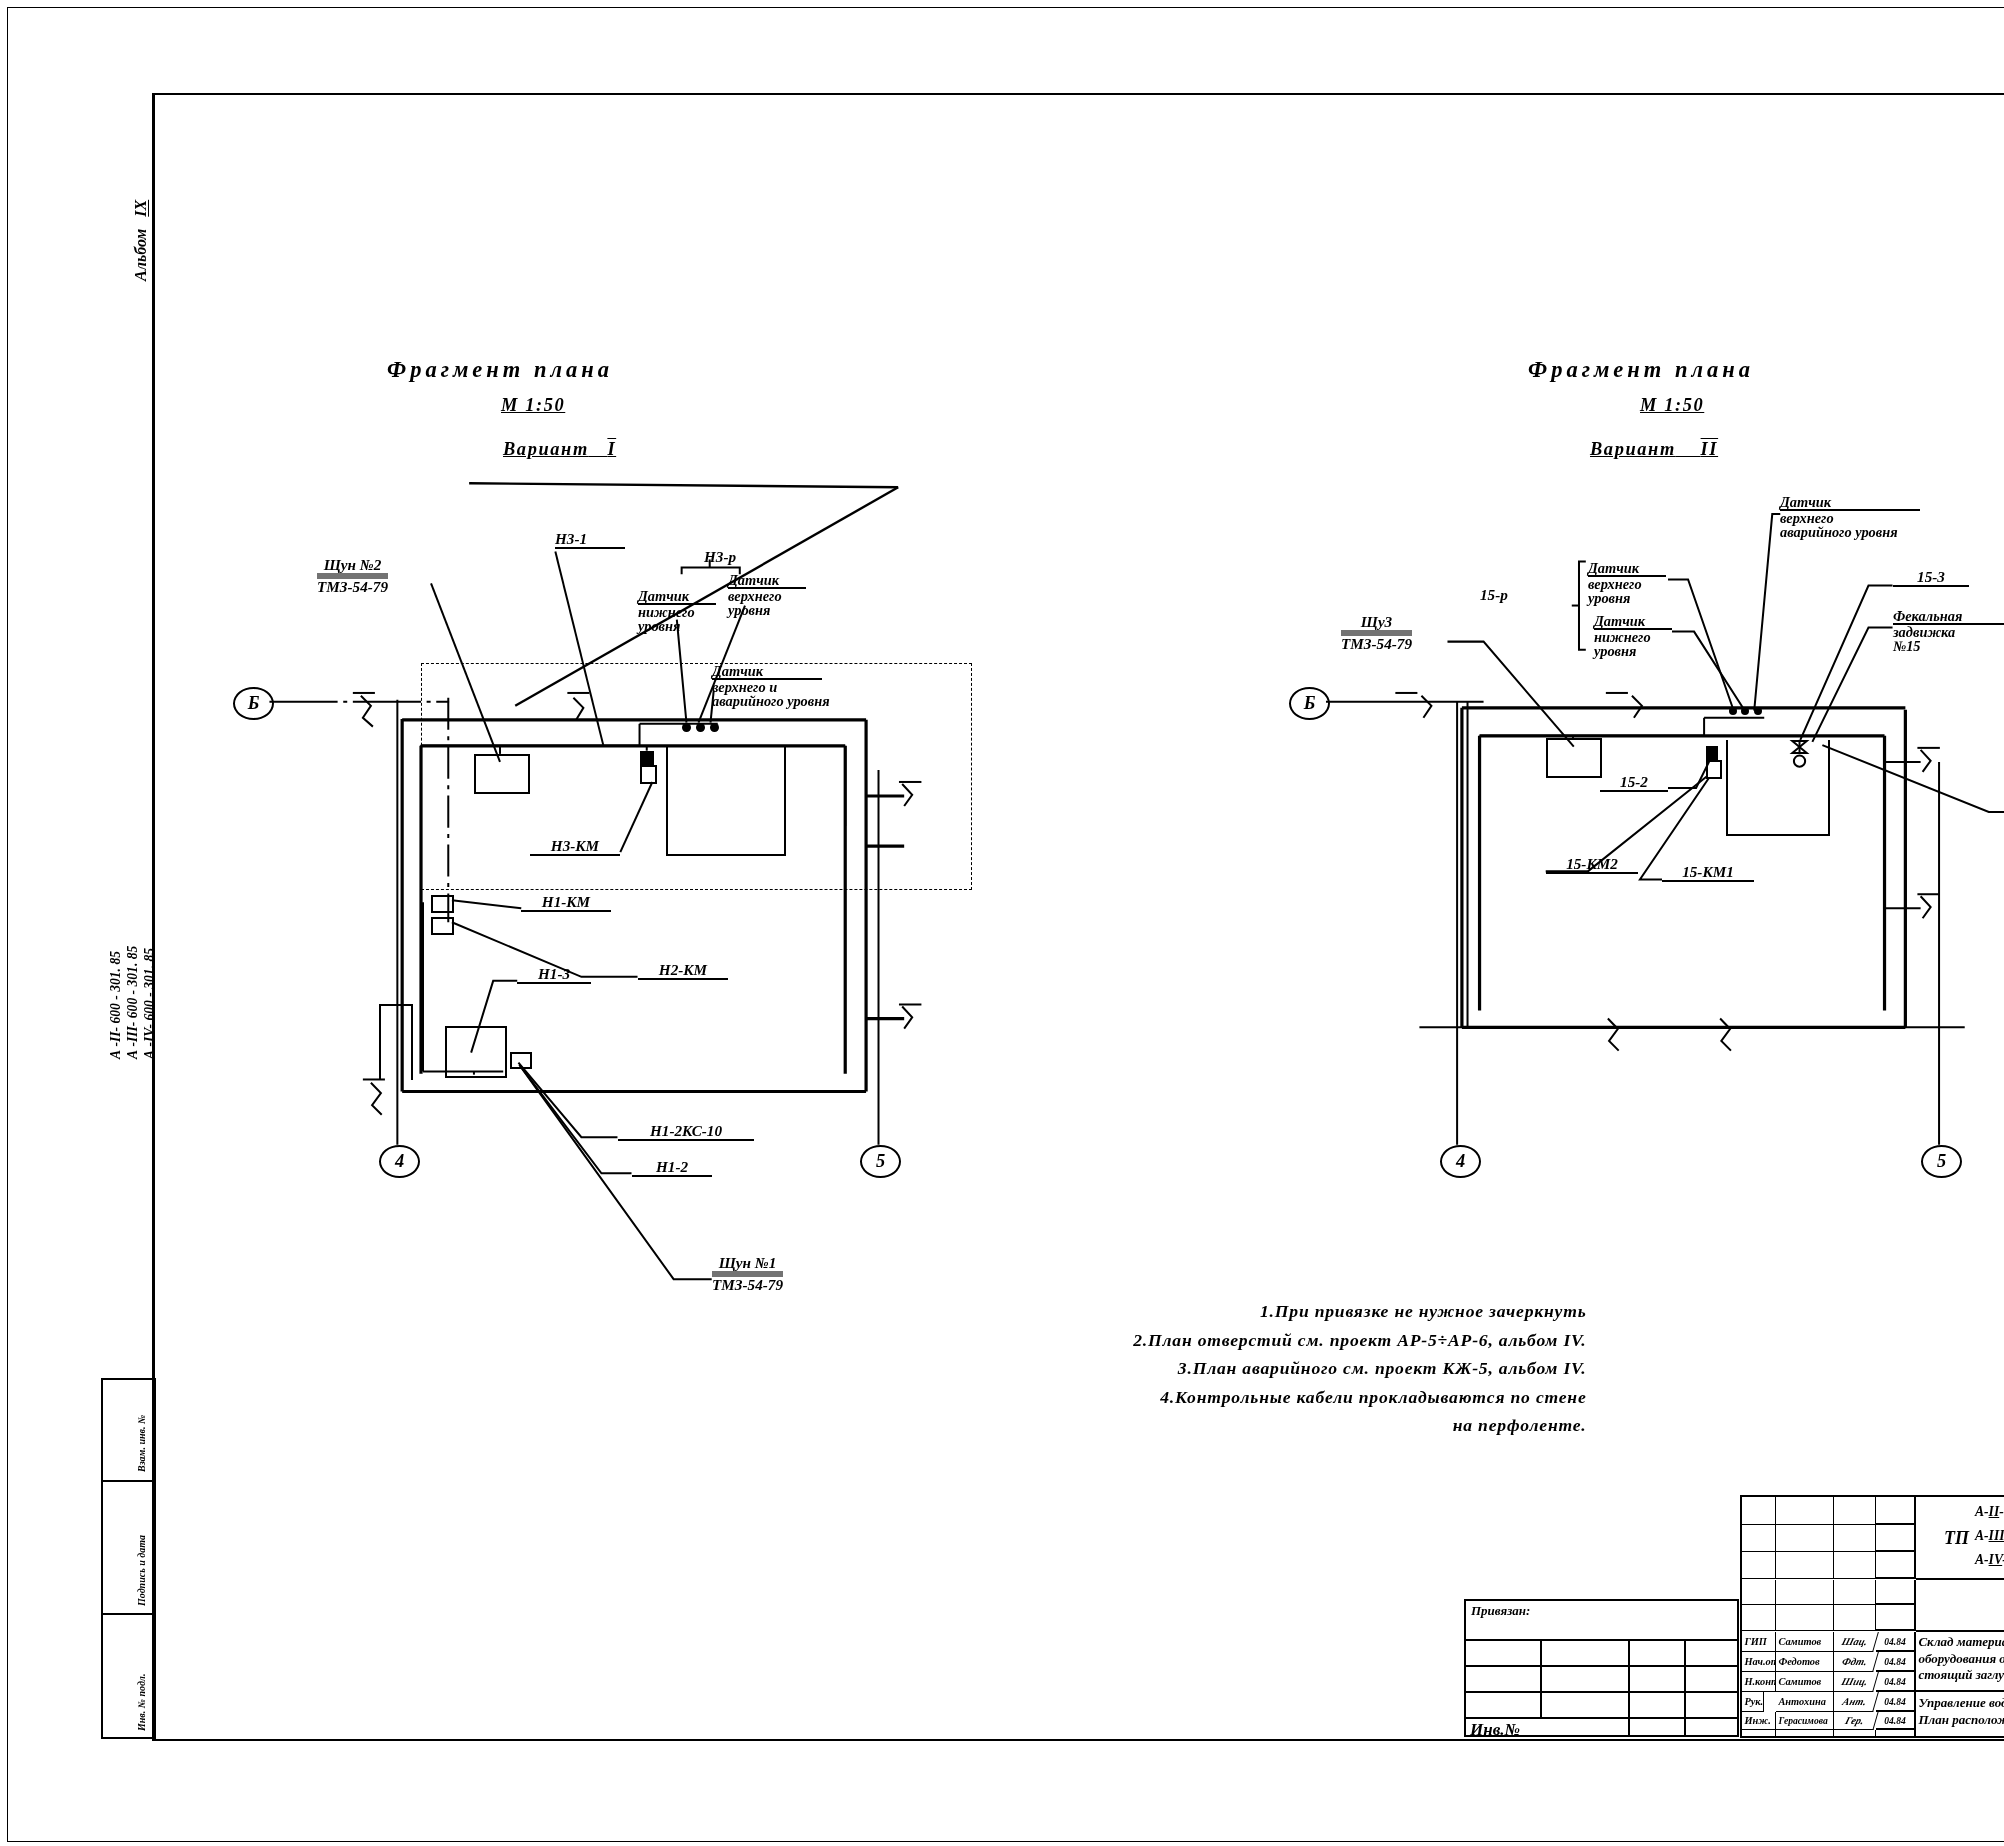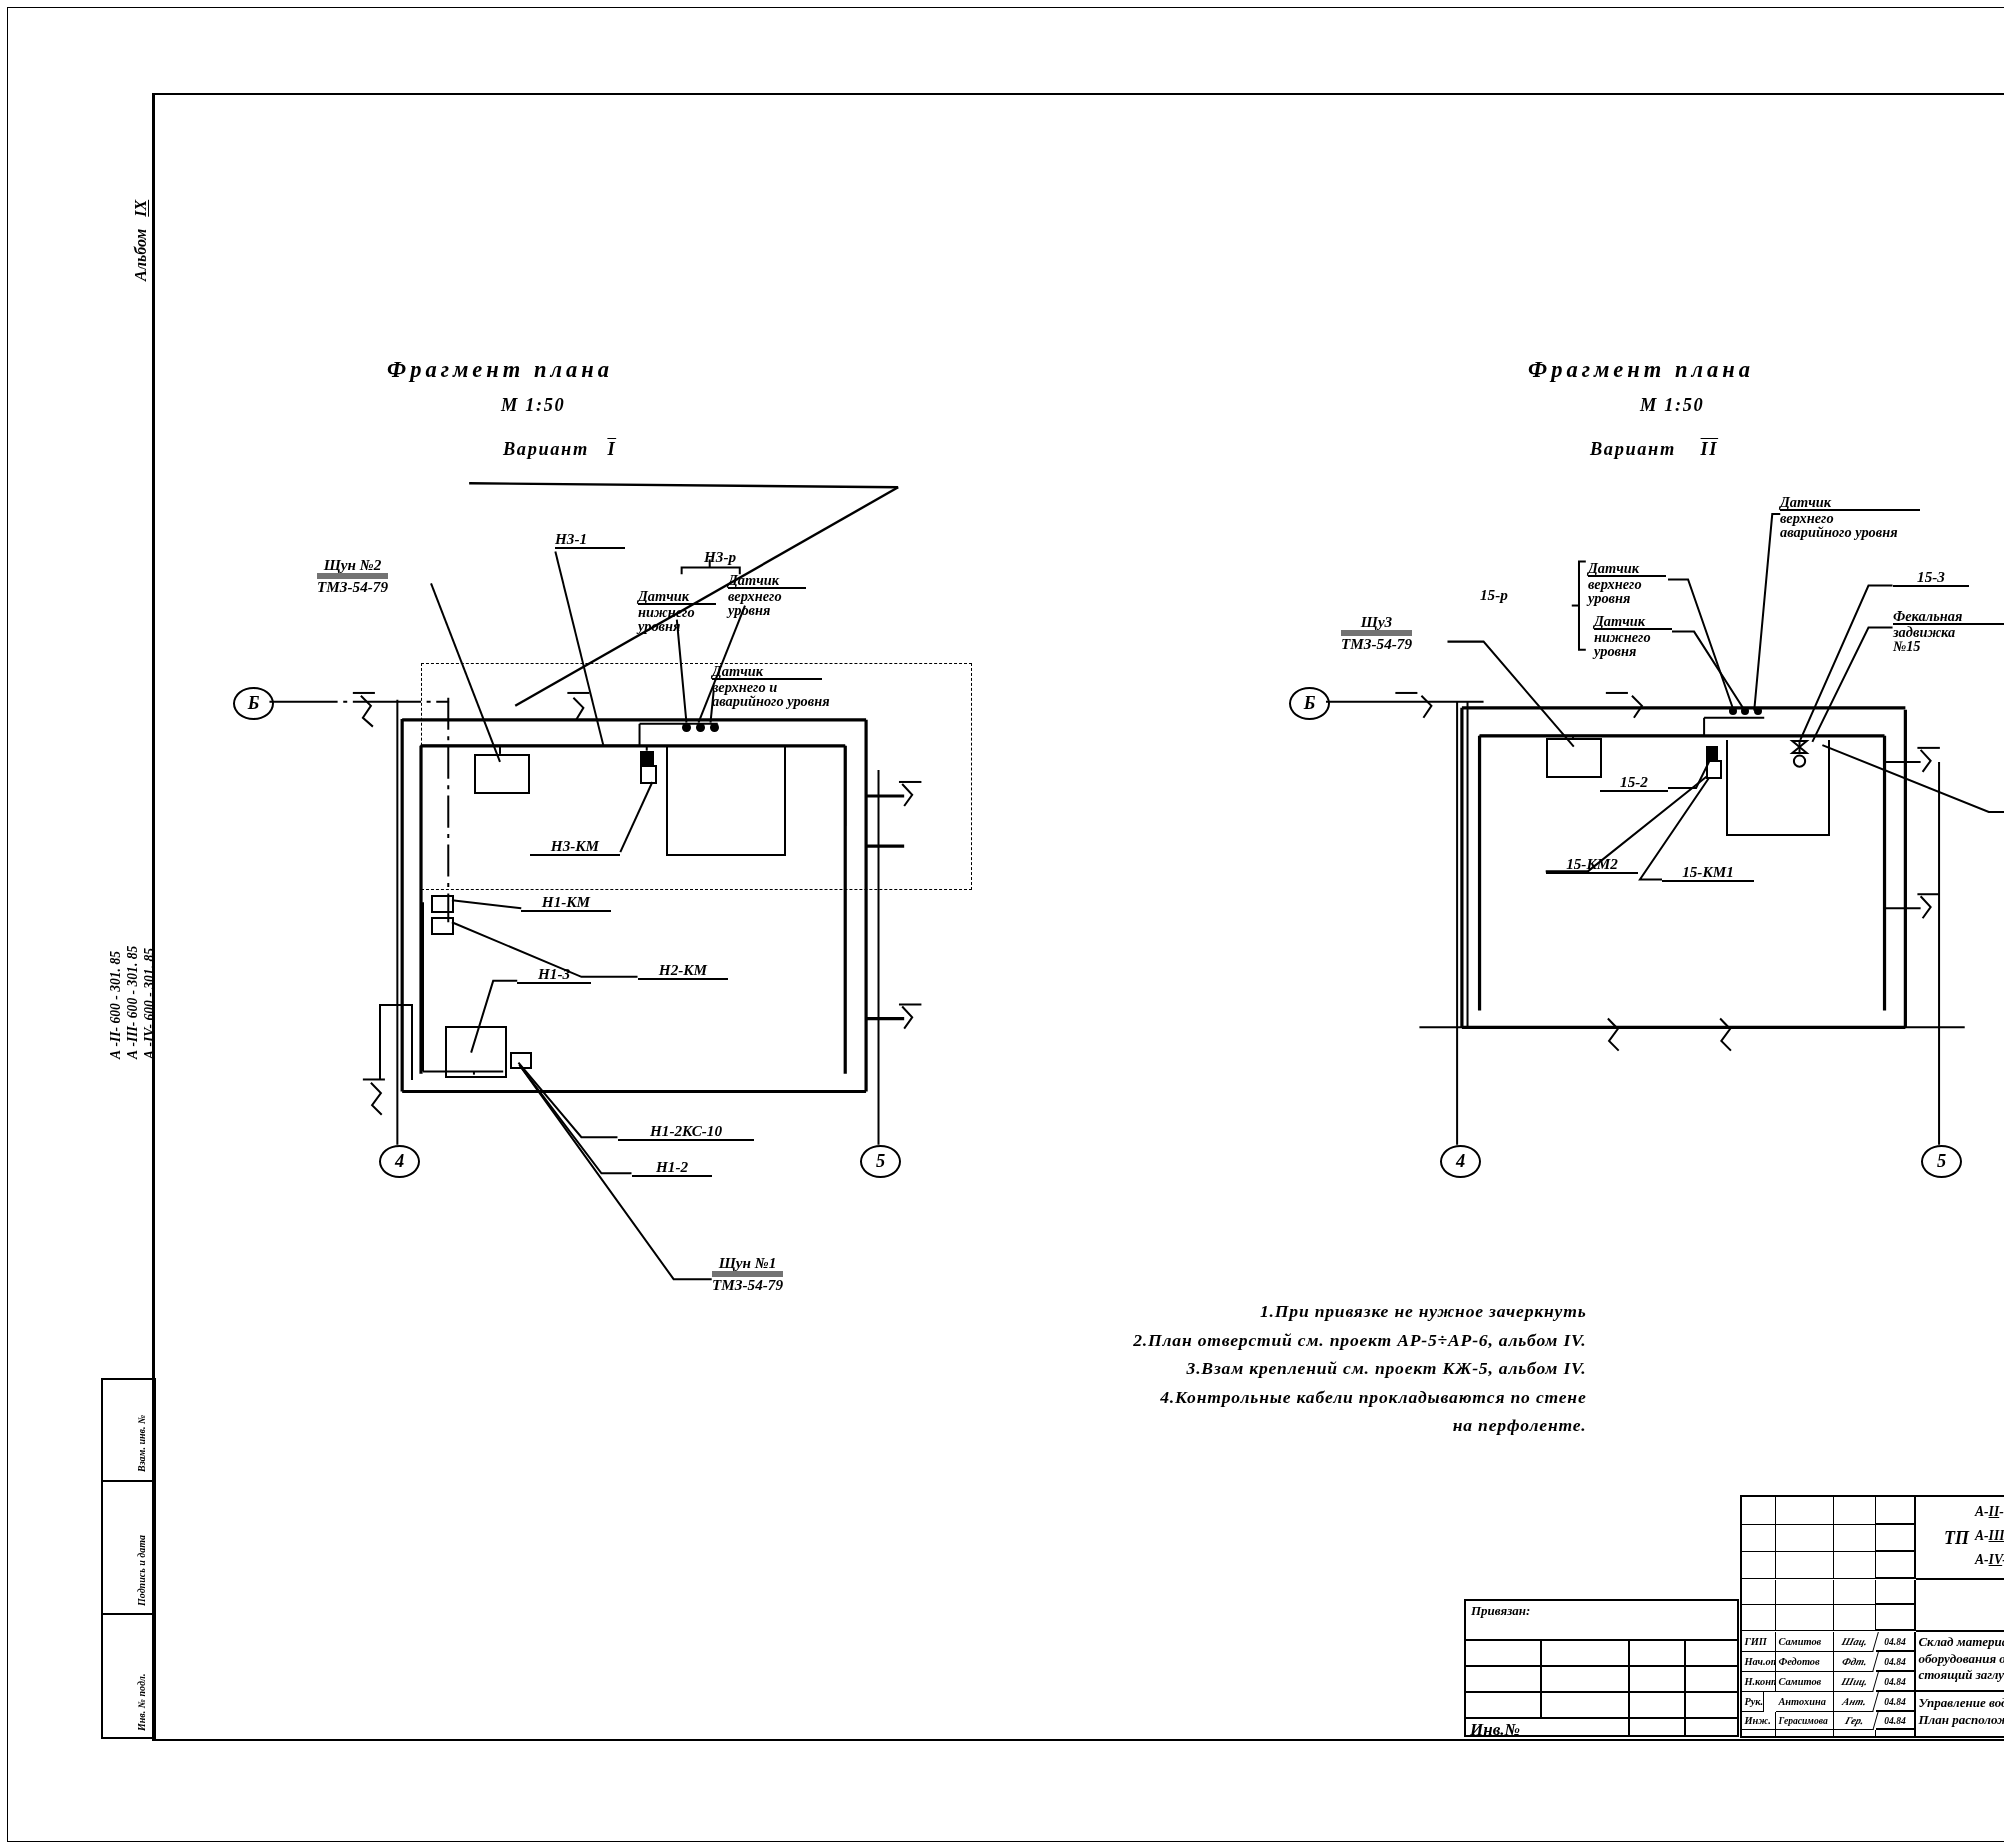--- a/index.html
+++ b/index.html
@@ -22,21 +22,21 @@
     font-family:"Liberation Serif", serif;font-style:italic;font-weight:700;
   }
 
   
   .hdr-title{
     position:absolute;white-space:nowrap;font-style:italic;font-weight:700;
     font-family:"Liberation Serif",serif;letter-spacing:4px;
   }
   .hdr-sub{
     position:absolute;white-space:nowrap;font-style:italic;font-weight:700;
-    font-family:"Liberation Serif",serif;letter-spacing:1.6px;
+    font-family:"Liberation Serif",serif;letter-spacing:1.6px;text-decoration:underline;
   }
 
   
   .lead{
     position:absolute;white-space:nowrap;font-style:italic;font-weight:700;
     font-family:"Liberation Serif",serif;font-size:15.2px;line-height:1.02;
   }
   .lead.u{border-bottom:2px solid #000;padding-bottom:0.8px;}
   .lead.ml{font-size:14.4px;line-height:0.98;}
 
@@ -396,21 +396,21 @@
   </svg>
 
   <div id="notes" style="left: 1123px; top: 1297px;">
     <div>
       <span class="num">1.</span><span>При  привязке   не нужное   зачеркнуть</span>
     </div>
     <div>
       <span class="num">2.</span><span>План отверстий  см. проект   АР-5÷АР-6, альбом IV.</span>
     </div>
     <div>
-      <span class="num">3.</span><span>Взам  креплений   см. проект   КЖ-5, альбом IV.</span>
+      <span class="num">3.</span><span>План  аварийного   см. проект   КЖ-5, альбом IV.</span>
     </div>
     <div>
       <span class="num">4.</span><span>Контрольные кабели прокладываются  по стене</span>
       <span class="cont">на  перфоленте.</span>
     </div>
   </div>
 
   <div class="abs" style="left:1464px;top:1599px;width:275px;height:138px;border:2px solid #000;box-sizing:border-box;"></div>
   <div class="abs" style="left:1471px;top:1603px;font-size:13px;font-style:italic;font-weight:700;">Привязан:</div>
   <div class="ln" style="left:1464px;top:1639px;width:275px;height:1.6px;"></div>

